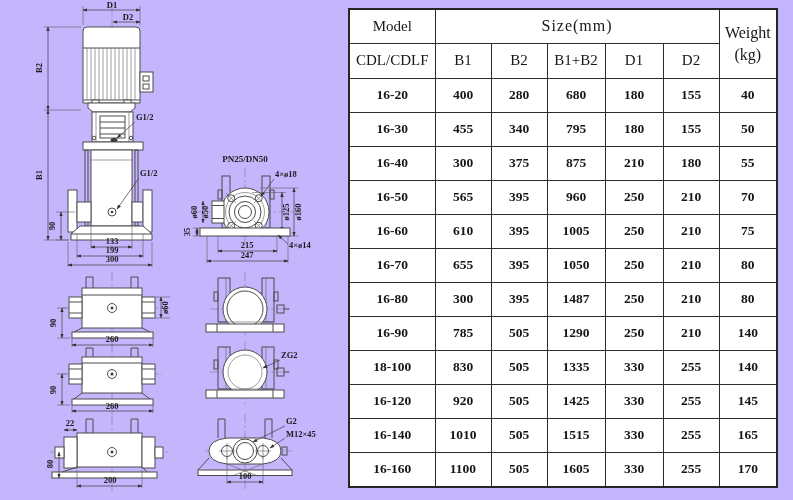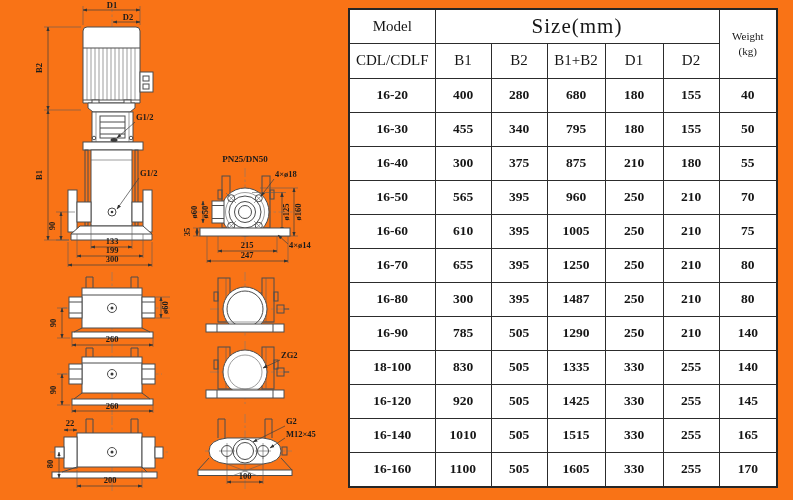--- a/index.html
+++ b/index.html
@@ -1,17 +1,17 @@
 <!DOCTYPE html>
 <html><head>
 <meta charset="utf-8">
 <style>
   html,body { margin:0; padding:0; background:#ffffff; }
   .screen {
-    position:relative; width:793px; height:500px; background:#f97316;
+    position:relative; width:793px; height:500px; background:#c4b5fd;
     font-family:"Liberation Serif", serif; overflow:hidden;
   }
   svg.drawing { position:absolute; left:0; top:0; }
   svg.drawing .g   { stroke:#4c4c4c; stroke-width:1; fill:none; }
   svg.drawing .gf  { stroke:#4c4c4c; stroke-width:1; fill:#ffffff; }
   svg.drawing .thin{ stroke:#5d5d5d; stroke-width:0.6; fill:none; }
   svg.drawing .dim { stroke:#3d3d3d; stroke-width:0.7; fill:none; }
   svg.drawing .cl  { stroke:#7a7a7a; stroke-width:0.55; fill:none; stroke-dasharray:9 2.5 2.5 2.5; }
   svg.drawing text { font-family:"Liberation Serif", serif; font-weight:bold; fill:#1b1b1b; }
   svg.drawing .t8  { font-size:8.5px; }
@@ -20,22 +20,22 @@
   table.spec-table {
     position:absolute; left:348px; top:8px; width:428px; height:480px;
     border-collapse:collapse; table-layout:fixed; background:#fff;
   }
   table.spec-table th, table.spec-table td {
     border:1.5px solid #2c2c2c; text-align:center; vertical-align:middle;
     color:#161616; padding:0; overflow:hidden;
   }
   table.spec-table { border:2px solid #262626; }
   table.spec-table th { font-size:15px; font-weight:normal; }
-  table.spec-table th.size-group { font-size:21px; letter-spacing:1px; }
-  table.spec-table th.weight-head { font-size:11px; line-height:1.35; }
+  table.spec-table th.size-group { font-size:16px; letter-spacing:1px; }
+  table.spec-table th.weight-head { font-size:16px; line-height:1.35; }
   table.spec-table td { font-size:13.5px; font-weight:bold; }
   table.spec-table thead tr.r1 { height:34px; }
   table.spec-table thead tr.r2 { height:35px; }
 </style>
 </head>
 <body>
 
 <div class="screen">
 
   <svg class="drawing" width="347" height="500" viewBox="0 0 347 500">
@@ -416,21 +416,21 @@
           <td>395</td>
           <td>1005</td>
           <td>250</td>
           <td>210</td>
           <td>75</td>
         </tr>
         <tr>
           <td>16-70</td>
           <td>655</td>
           <td>395</td>
-          <td>1250</td>
+          <td>1050</td>
           <td>250</td>
           <td>210</td>
           <td>80</td>
         </tr>
         <tr>
           <td>16-80</td>
           <td>300</td>
           <td>395</td>
           <td>1487</td>
           <td>250</td>

